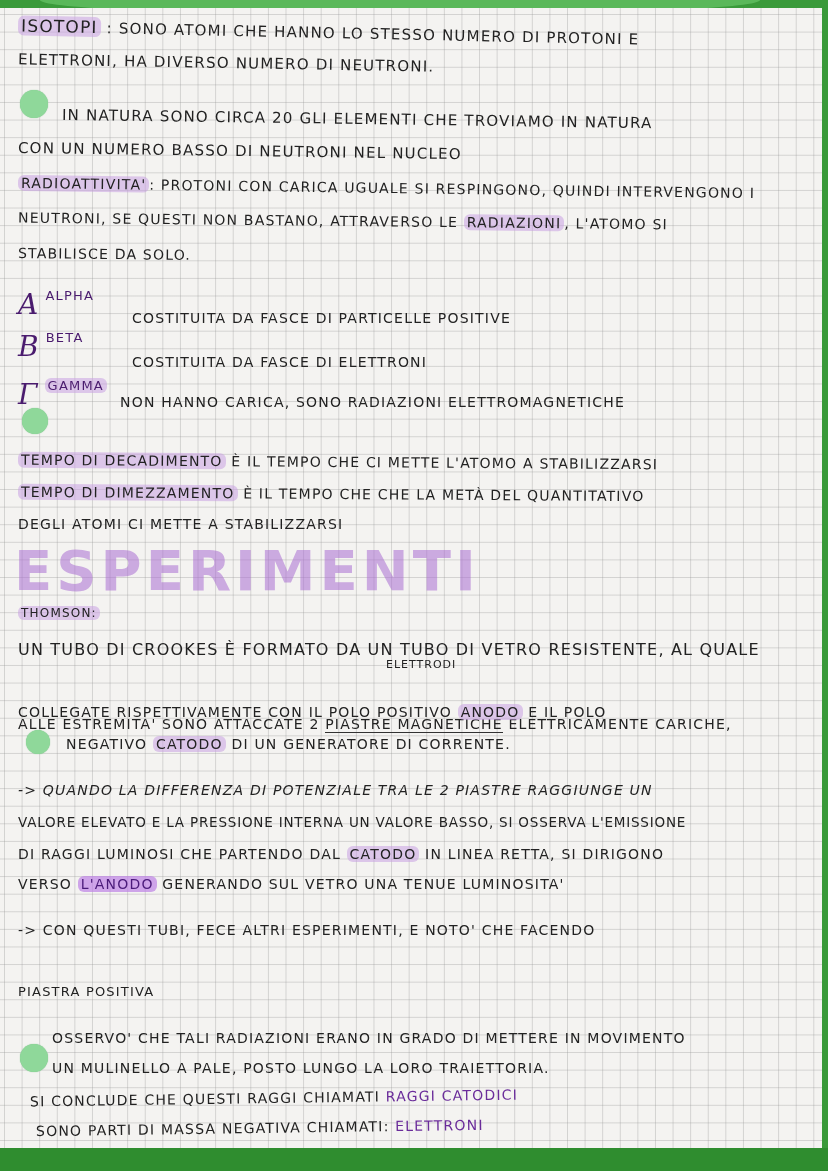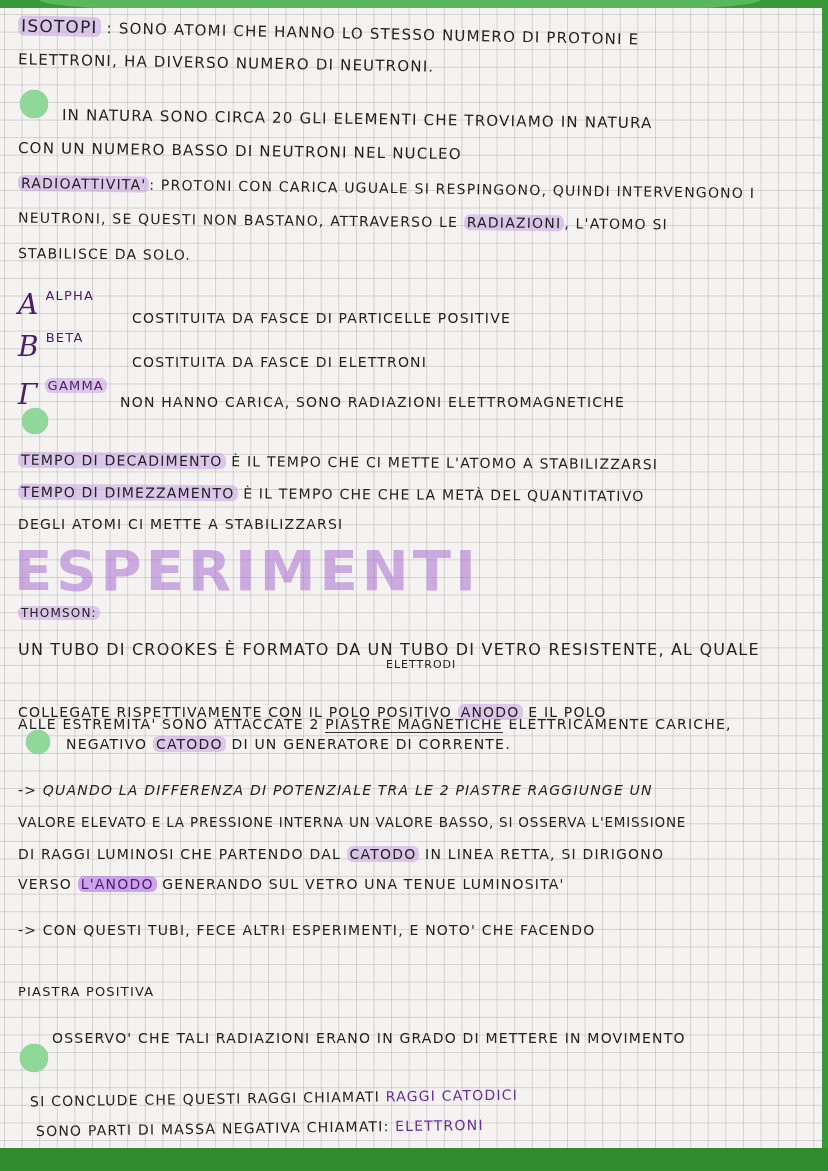--- a/index.html
+++ b/index.html
@@ -148,20 +148,21 @@
     <span>VERSO</span>
     <span class="hl-strong">L'ANODO</span>
     <span>GENERANDO SUL VETRO UNA TENUE LUMINOSITA'</span>
   </div>
 
   <div class="line" style="left:18px;top:914px;font-size:14px;">-&gt; CON QUESTI TUBI, FECE ALTRI ESPERIMENTI, E NOTO' CHE FACENDO</div>
   <div class="line" style="left:18px;top:976px;font-size:13px;">PIASTRA POSITIVA</div>
 
   <div class="line" style="left:52px;top:1022px;font-size:14px;">OSSERVO' CHE TALI RADIAZIONI ERANO IN GRADO DI METTERE IN MOVIMENTO</div>
   <div class="dot" style="left:20px;top:1036px;width:28px;height:28px;"></div>
+  <div class="line" style="left:52px;top:1052px;font-size:14px;">UN MULINELLO A PALE, POSTO LUNGO LA LORO TRAIETTORIA.</div>
   <div class="line" style="left:30px;top:1082px;font-size:14px;transform:rotate(-0.8deg);">
     <span>SI CONCLUDE CHE QUESTI RAGGI CHIAMATI</span>
     <span class="purple">RAGGI CATODICI</span>
   </div>
   <div class="line" style="left:36px;top:1112px;font-size:14px;transform:rotate(-0.8deg);">
     <span>SONO PARTI DI MASSA NEGATIVA CHIAMATI:</span>
     <span class="purple">ELETTRONI</span>
   </div>
 </div>
 <div class="green-bottom"></div>

